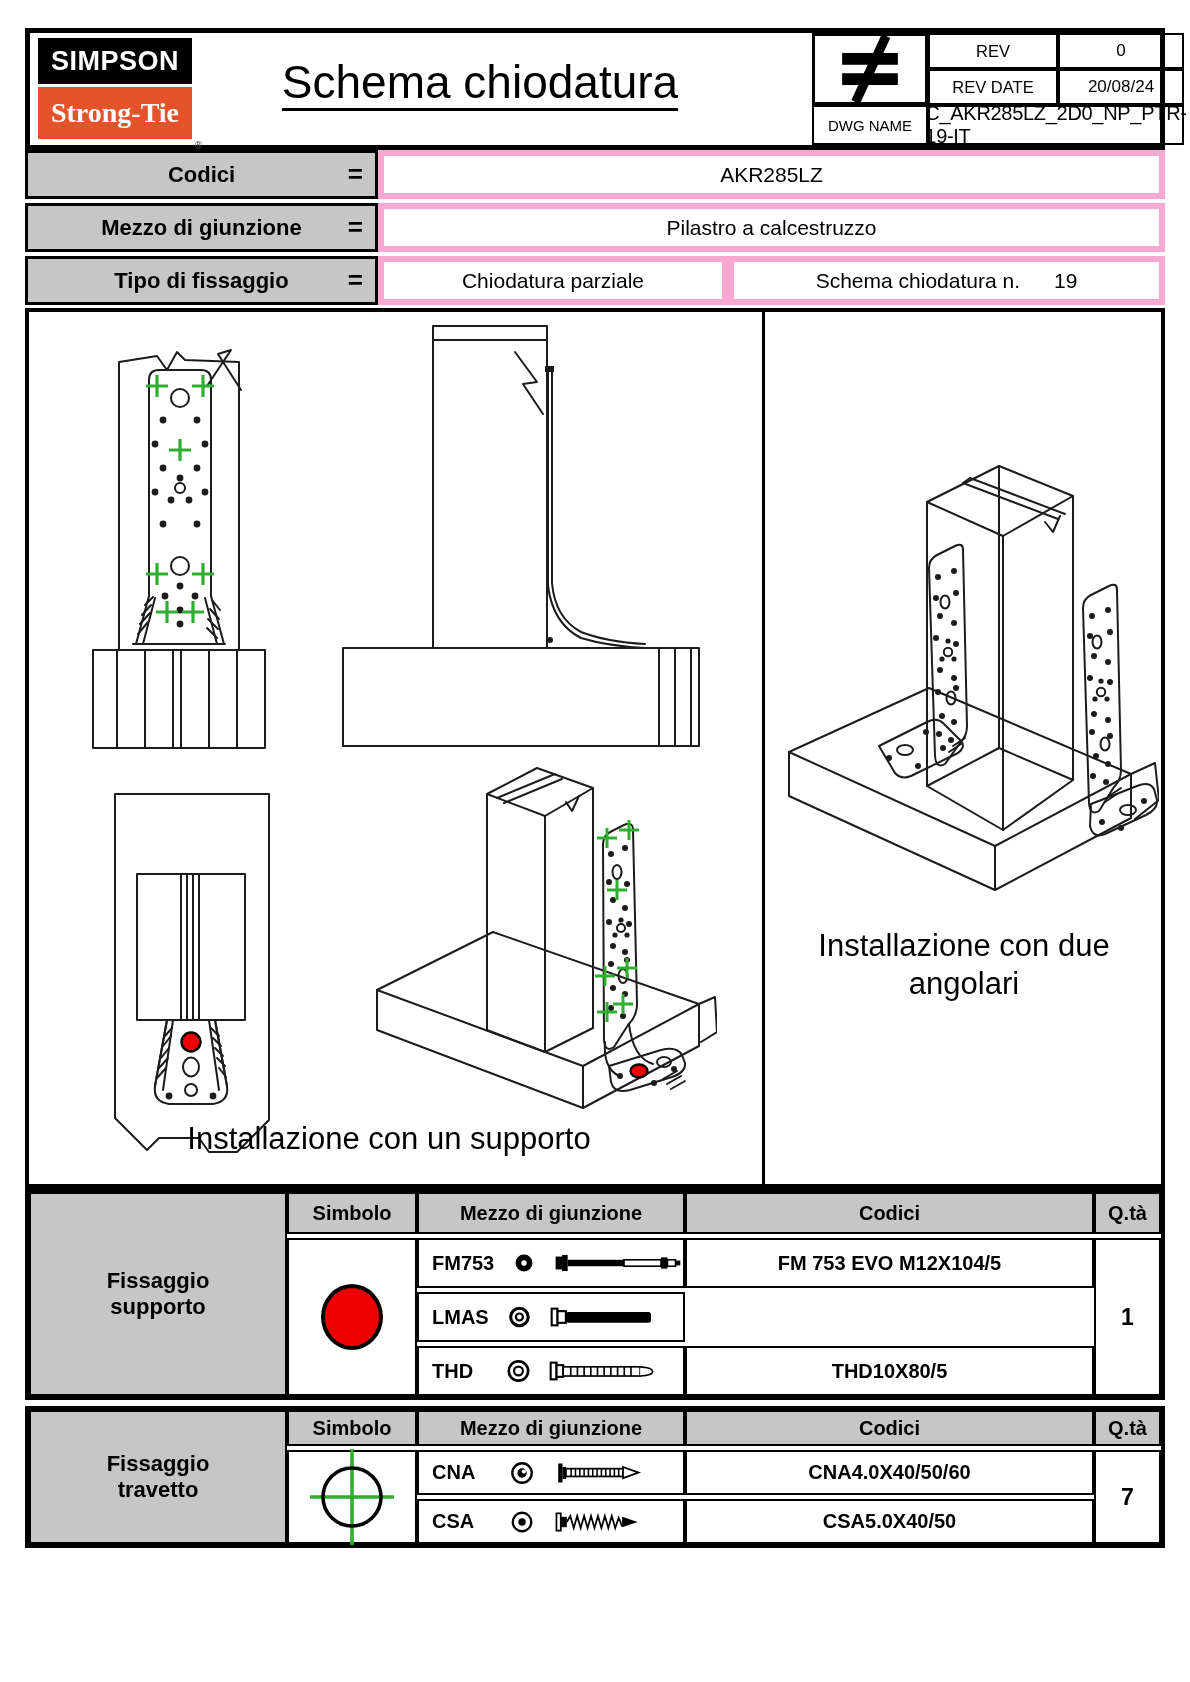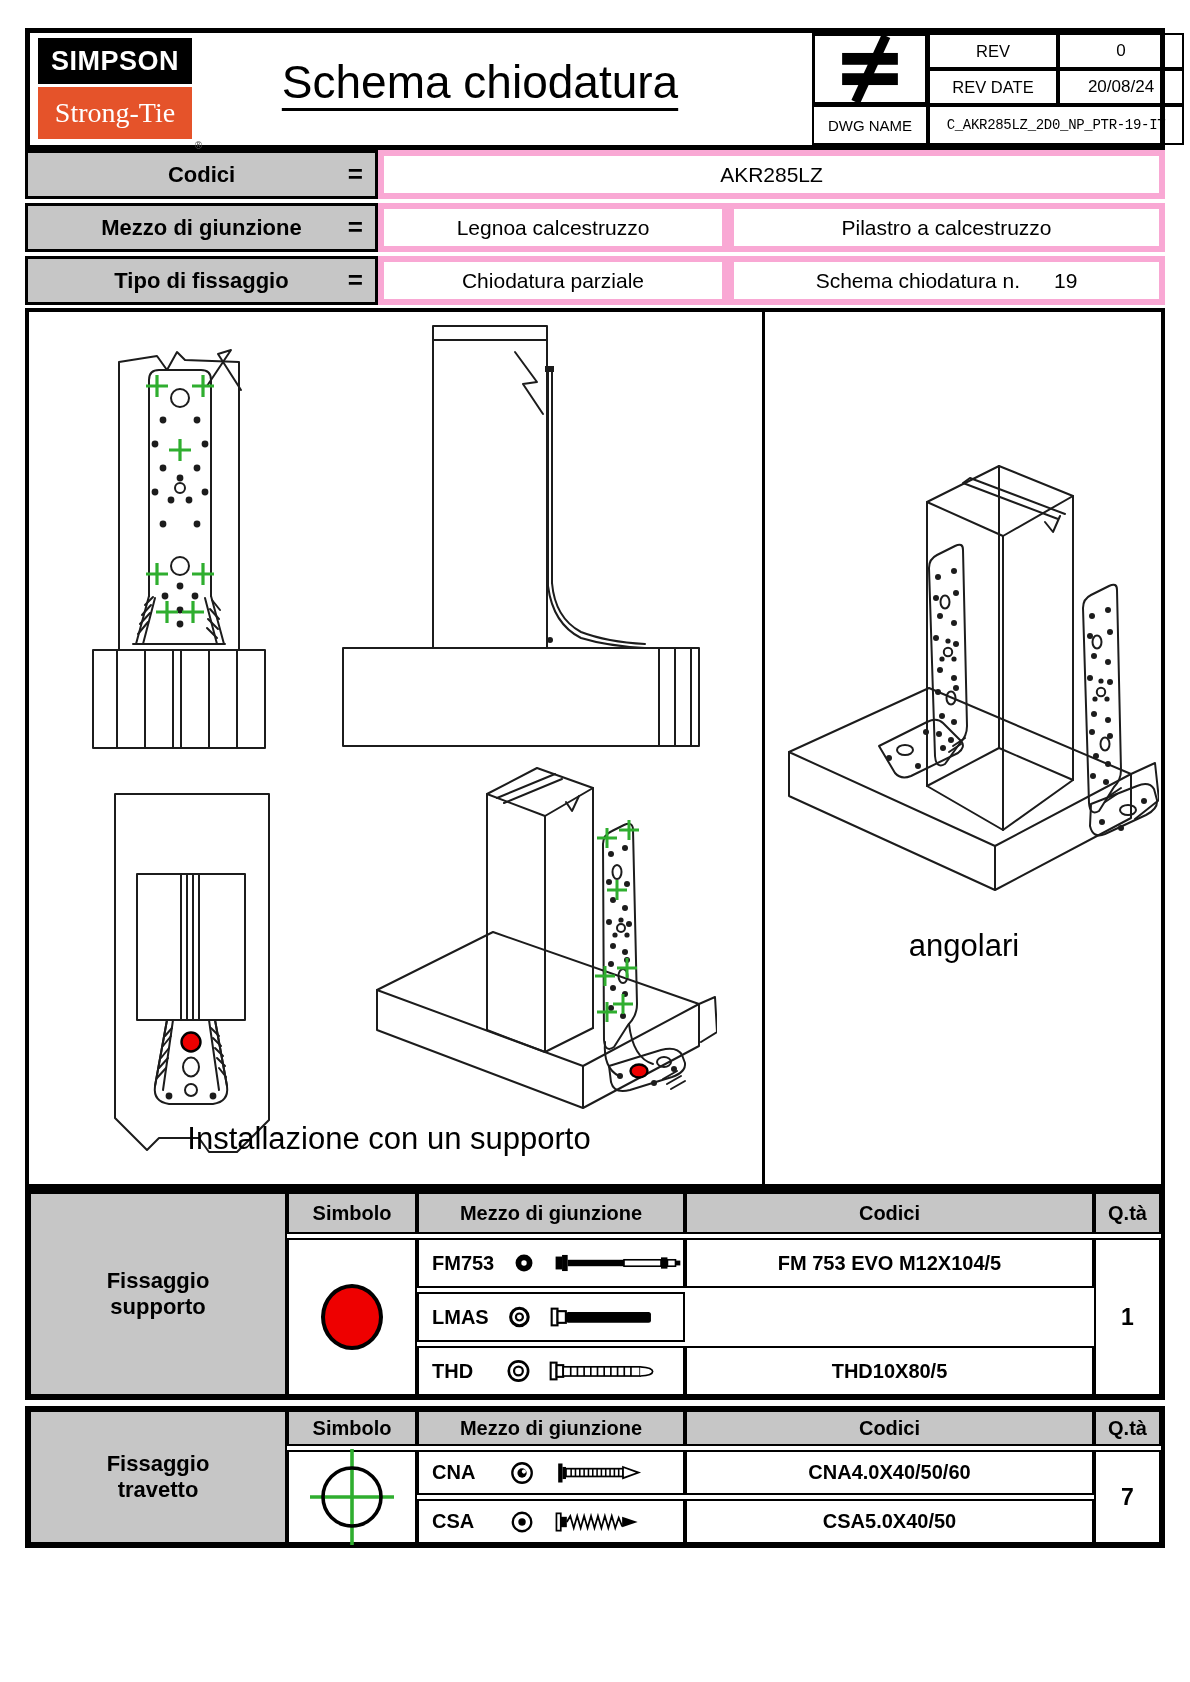--- a/index.html
+++ b/index.html
@@ -6,31 +6,31 @@
   html,body { background:#fff; }
   .page {
     position: relative; width: 1190px; height: 1682px; background: #fff;
     font-family: "Liberation Sans", sans-serif; color:#000; overflow: hidden;
   }
   
   .header-band { position:absolute; left:25px; top:28px; width:1140px; height:122px; border:5px solid #000; }
   .logo { position:absolute; left:8px; top:5px; width:154px; }
   .logo-top { width:154px; height:46px; background:#000; color:#fff; font-weight:bold; font-size:27px;
               letter-spacing:.5px; display:flex; align-items:center; justify-content:center; }
-  .logo-bottom { margin-top:3px; width:154px; height:52px; background:#e5532a; color:#fff; font-weight:normal;
+  .logo-bottom { margin-top:3px; width:154px; height:52px; background:#e5532a; color:#fff; font-weight:bold;
               font-size:28px; font-family:"Liberation Serif", serif; display:flex; align-items:center; justify-content:center; }
   .logo-reg { position:absolute; right:-10px; bottom:-12px; font-size:10px; color:#555; }
   .sheet-title { position:absolute; left:170px; top:22px; width:560px; text-align:center; font-size:46px;
               text-decoration:underline; text-underline-offset:10px; text-decoration-thickness:3px; }
   .rev-table { position:absolute; left:758px; top:0; width:372px; height:112px; display:grid;
               grid-template-columns:116px 130px 126px; grid-template-rows:36px 36px 40px;padding-left:24px; }
   .rt-cell { border:2.5px solid #000; display:flex; align-items:center; justify-content:center; font-size:16.5px; }
   .rt-neq { grid-column:1; grid-row:1/3; border-width:3px; }
   .rt-dwg-label { grid-column:1; grid-row:3; font-size:15px; }
-  .rt-dwg-value { grid-column:2/4; grid-row:3; font-size:14px; letter-spacing:-.3px;font-family:Liberation Mono, monospace; }
+  .rt-dwg-value { grid-column:2/4; grid-row:3; font-size:20px; letter-spacing:-.3px; }
   .rt-value { font-size:17px; }
   
   .info-row { position:absolute; left:25px; width:1140px; height:49px; display:flex; }
   .info-label { width:353px; background:#c6c6c6; border:3px solid #000; position:relative;
               display:flex; align-items:center; justify-content:center; font-weight:bold; font-size:22px; }
   .info-label .eq { position:absolute; right:12px; font-weight:900; font-size:26px; }
   .info-value { border:6px solid #f9a8d4; display:flex; align-items:center; justify-content:center; font-size:21px; background:#fff; }
   .iv-mid { width:350px; }
   .iv-rest { flex:1; }
   .iv-gap { gap:34px; }
@@ -94,21 +94,20 @@
       <span class="eq">=</span>
     </div>
     <div class="info-value iv-rest">AKR285LZ</div>
   </div>
 
   <div class="info-row" style="top:203px">
     <div class="info-label">
       <span>Mezzo di giunzione</span>
       <span class="eq">=</span>
     </div>
-    <div class="info-value iv-mid">Legnoa calcestruzzo</div>
     <div class="info-value iv-rest">Pilastro a calcestruzzo</div>
   </div>
 
   <div class="info-row" style="top:256px">
     <div class="info-label">
       <span>Tipo di fissaggio</span>
       <span class="eq">=</span>
     </div>
     <div class="info-value iv-mid">Chiodatura parziale</div>
     <div class="info-value iv-rest iv-gap">
@@ -319,20 +318,21 @@
         <circle cx="316" cy="346" r="3"></circle>
           <circle cx="329" cy="352" r="3"></circle>
         <circle cx="325" cy="392" r="3"></circle>
           <circle cx="367" cy="371" r="3"></circle>
           <circle cx="344" cy="398" r="3"></circle>
       </g>
     </svg>
 
     <div class="caption caption-single">Installazione con un supporto</div>
     <div class="caption caption-double">
+      <span style="display:block">Installazione con due</span>
       <span style="display:block">angolari</span>
     </div>
   </div>
 
   <div class="ftable t1">
     <div class="fcell fgroup" style="grid-column:1;grid-row:1/5">
       <span>Fissaggio supporto</span>
     </div>
     <div class="fcell fhead" style="grid-column:2;grid-row:1">Simbolo</div>
     <div class="fcell fhead" style="grid-column:3;grid-row:1">Mezzo di giunzione</div>

